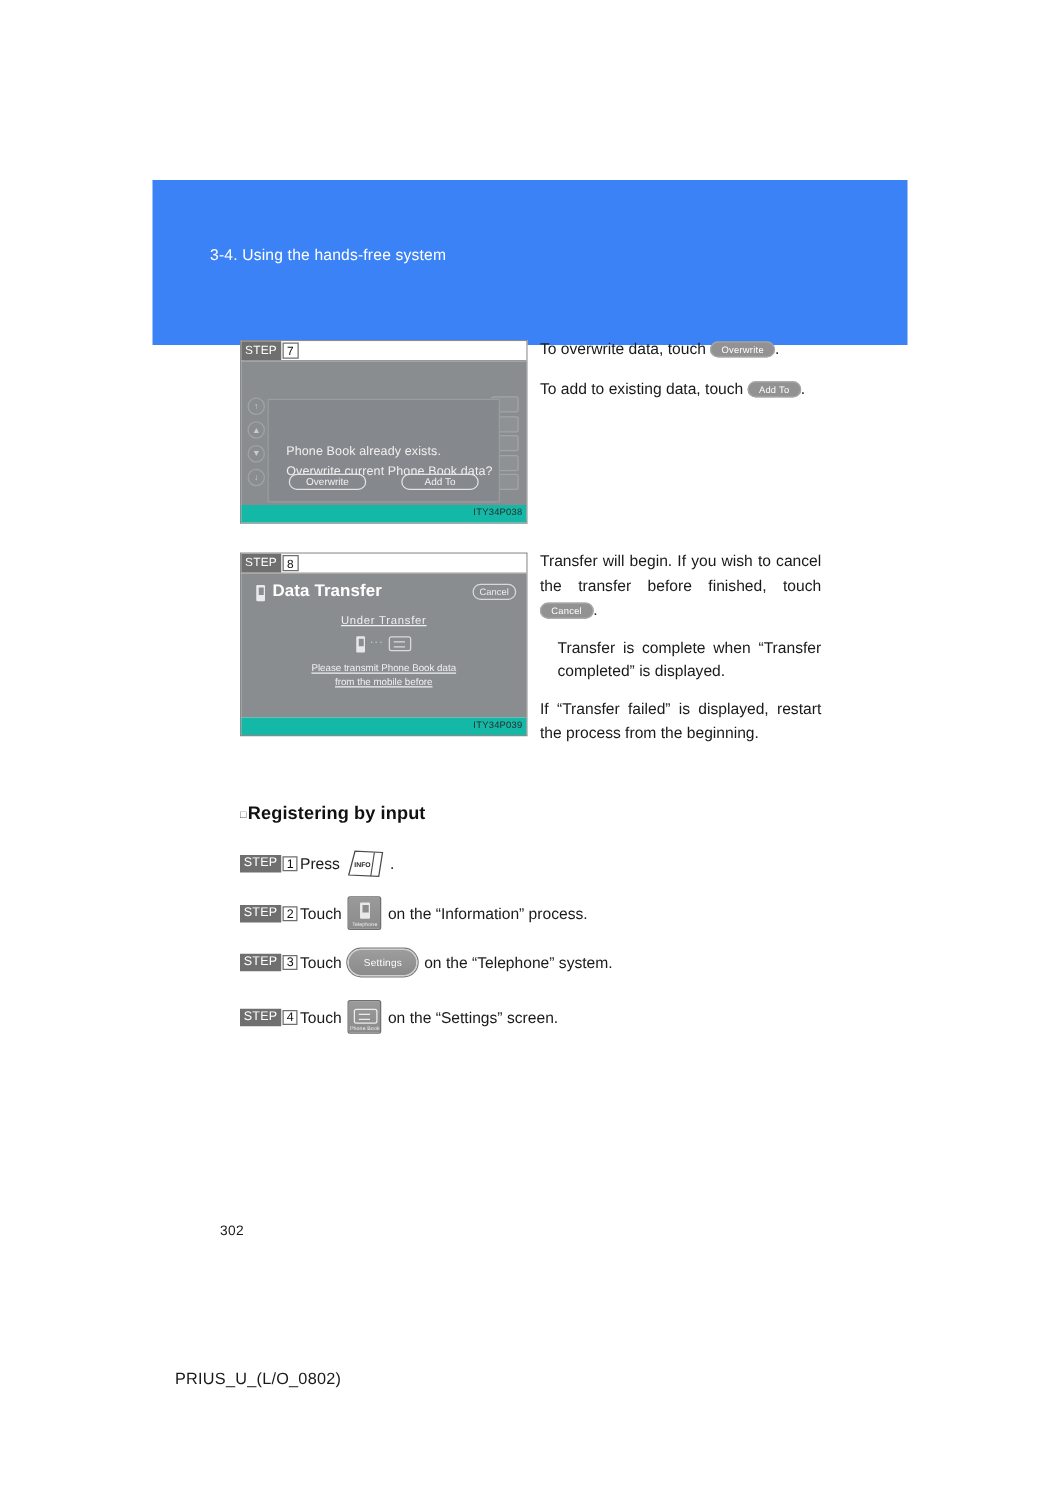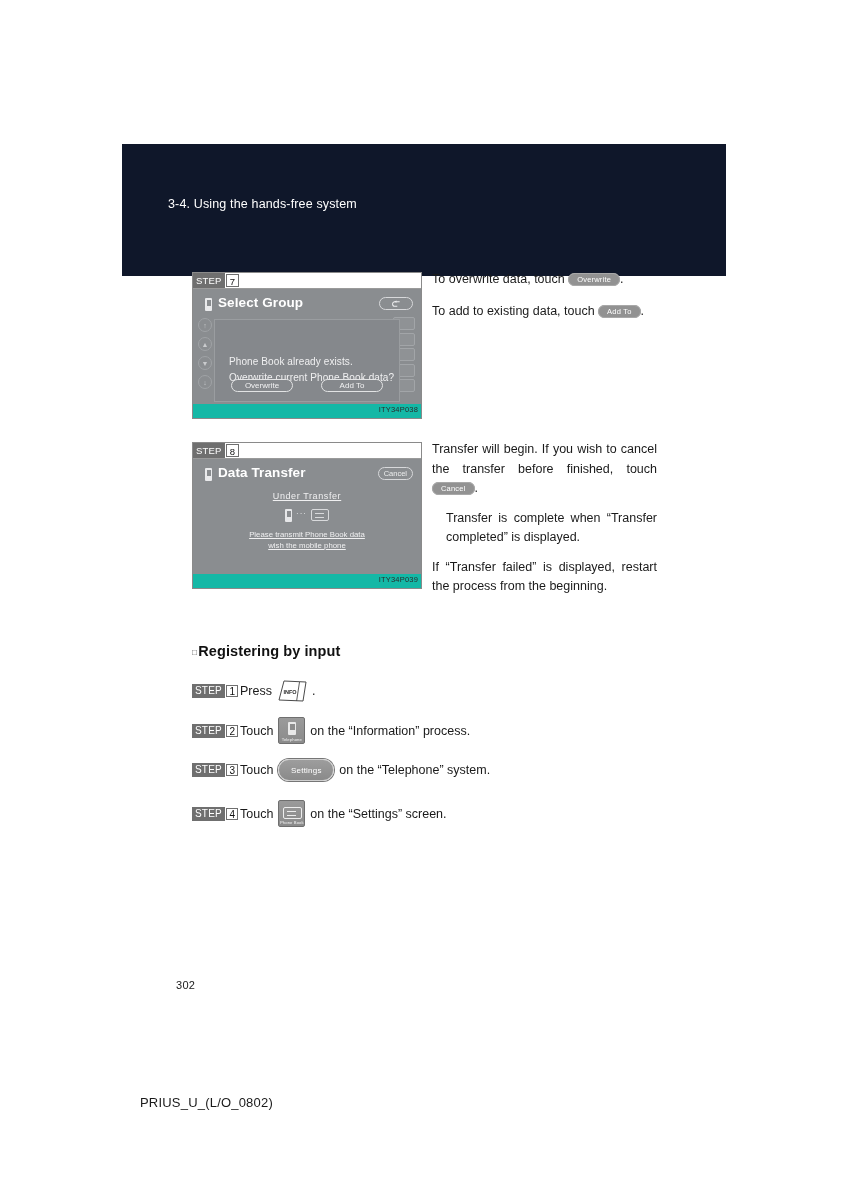--- a/index.html
+++ b/index.html
@@ -16,21 +16,21 @@
     overflow: hidden;
   }
 
   
   .header-band {
     position: absolute;
     left: 122px;
     top: 144px;
     width: 604px;
     height: 132px;
-    background: #0f172a;
+    background: #3b82f6;
     text-align: center;
   }
   .header-band-title {
     position: absolute;
     left: 46px;
     top: 53px;
     font-size: 12.5px;
     color: #ffffff;
     letter-spacing: 0.15px;
     white-space: nowrap;
@@ -484,30 +484,20 @@
 
   <div class="illus" style="top:272px;">
     <div class="illus-step-bar">
       <span class="illus-step-badge">
         <span class="sb-word">STEP</span>
         <span class="sb-num">7</span>
       </span>
     </div>
     <div class="illus-screen">
 
-      <div class="scr-titlerow">
-        <span class="scr-phone-glyph"></span>
-        <span class="scr-title">Select Group</span>
-        <span class="scr-topright-btn">
-          <svg class="arrow-return" viewBox="0 0 14 10">
-            <path d="M11 2 H5 A3 3 0 0 0 5 8 H8" fill="none" stroke="#ededee" stroke-width="1.3"></path>
-            <path d="M7 0.5 L4 2 L7 3.5 Z" fill="#ededee"></path>
-          </svg>
-        </span>
-      </div>
 
       <div class="scr-scrollcol">
         <div>↑</div>
         <div>▲</div>
         <div>▼</div>
         <div>↓</div>
       </div>
 
       <div class="scr-listcol">
         <div></div>
@@ -548,21 +538,21 @@
       <div class="scr2-center scr2-under">Under Transfer</div>
 
       <div class="transfer-anim">
         <span class="ta-phone"></span>
         <span class="ta-dots">···</span>
         <span class="ta-unit"></span>
       </div>
 
       <div class="scr2-center scr2-msg">
         <div>Please transmit Phone Book data</div>
-        <div>wish the mobile phone</div>
+        <div>from the mobile before</div>
       </div>
 
     </div>
     <div class="illus-caption-bar">
       <span class="illus-caption">ITY34P039</span>
     </div>
   </div>
 
   <div class="rcol" style="top:270px;">
     <p class="para">

